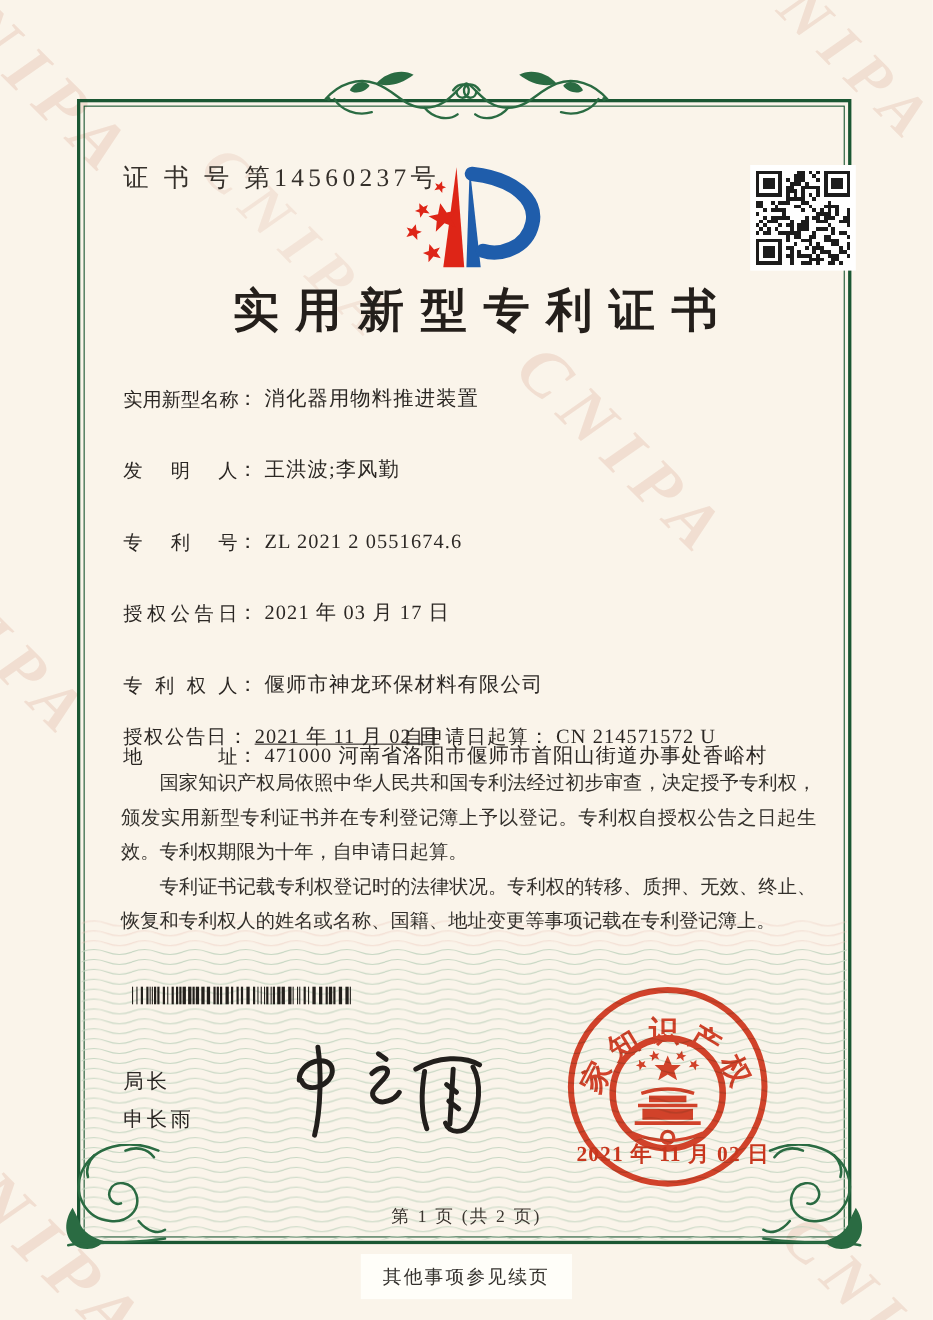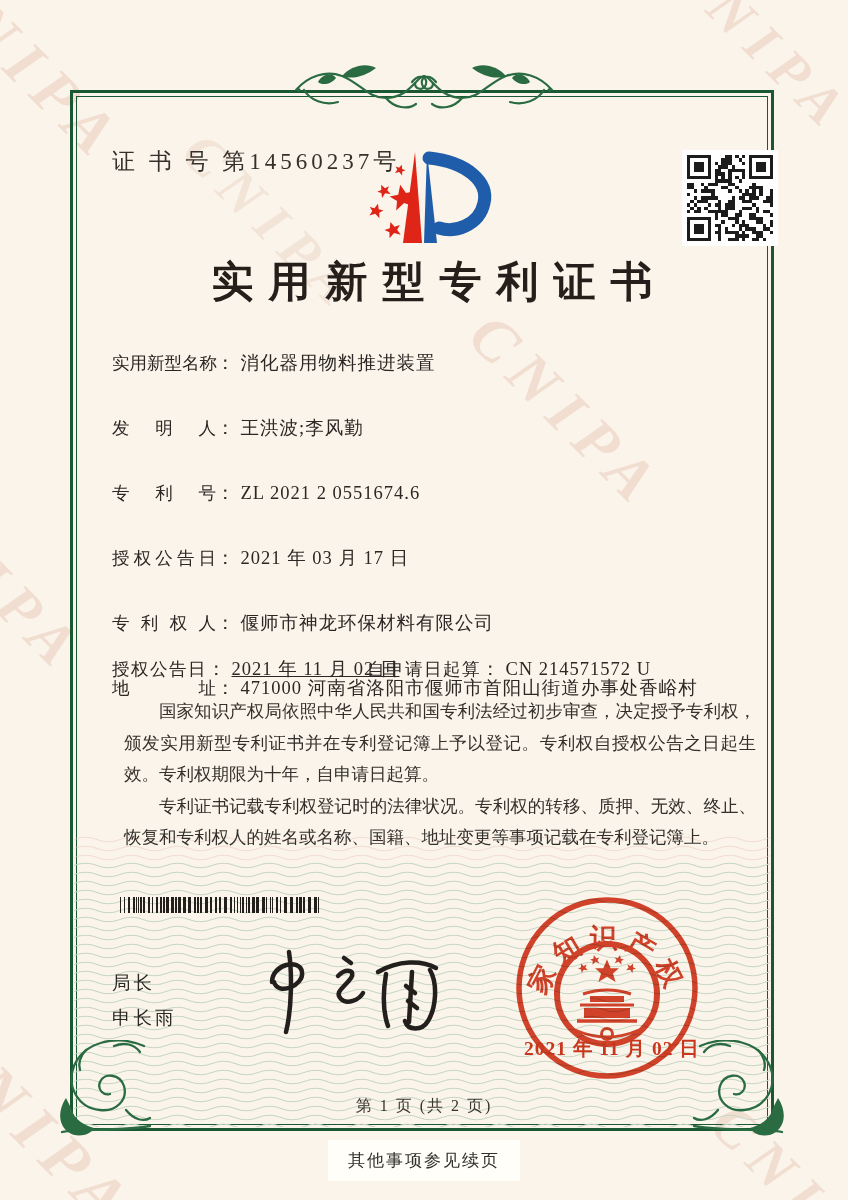--- a/index.html
+++ b/index.html
@@ -57,21 +57,21 @@
     vertical-align:bottom;
   }
   .f-colon{display:inline-block;margin-right:6px;}
   .f-value{letter-spacing:1px;}
   .grant-row{left:112px;top:659px;width:640px;font-size:18.5px;line-height:21px;}
   .grant-right{position:absolute;left:255px;top:0;white-space:nowrap;}
   .grant-left{position:absolute;left:0;top:0;white-space:nowrap;text-decoration:underline;}
   .g-label{display:inline-block;font-size:17.5px;letter-spacing:1.5px;}
   
   .paras{
-    left:124px;top:696px;width:632px;
+    left:110px;top:696px;width:632px;
     font-size:17.5px;line-height:31.5px;
     text-align:justify;color:#33302c;
   }
   .paras p{margin:0;text-indent:2em;}
   
   .waves{left:74px;top:861px;width:696px;height:266px;pointer-events:none;}
   .pinkband{left:74px;top:835px;width:696px;height:26px;opacity:.55;pointer-events:none;}
   
   .barcode{
     left:120px;top:897px;width:220px;height:16px;

